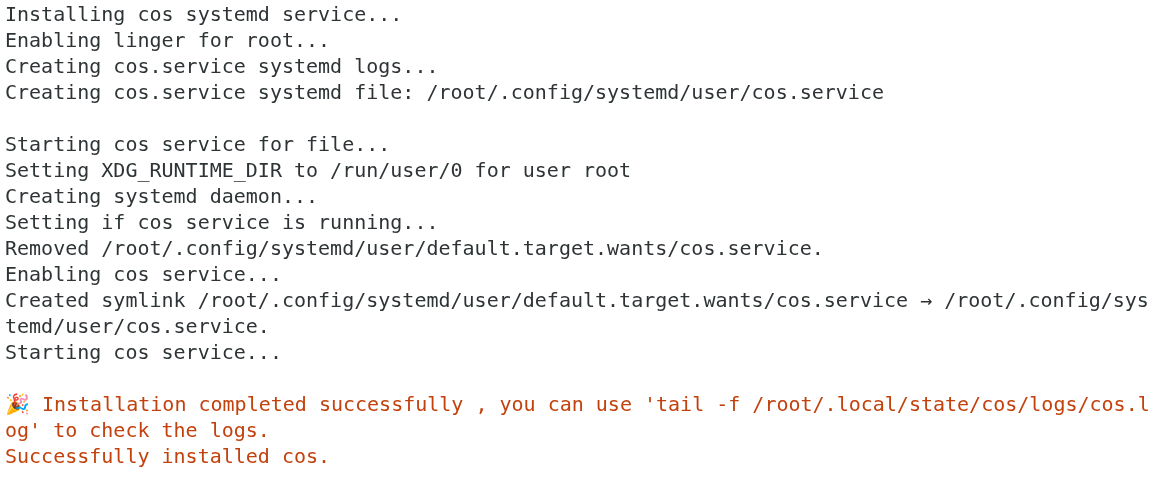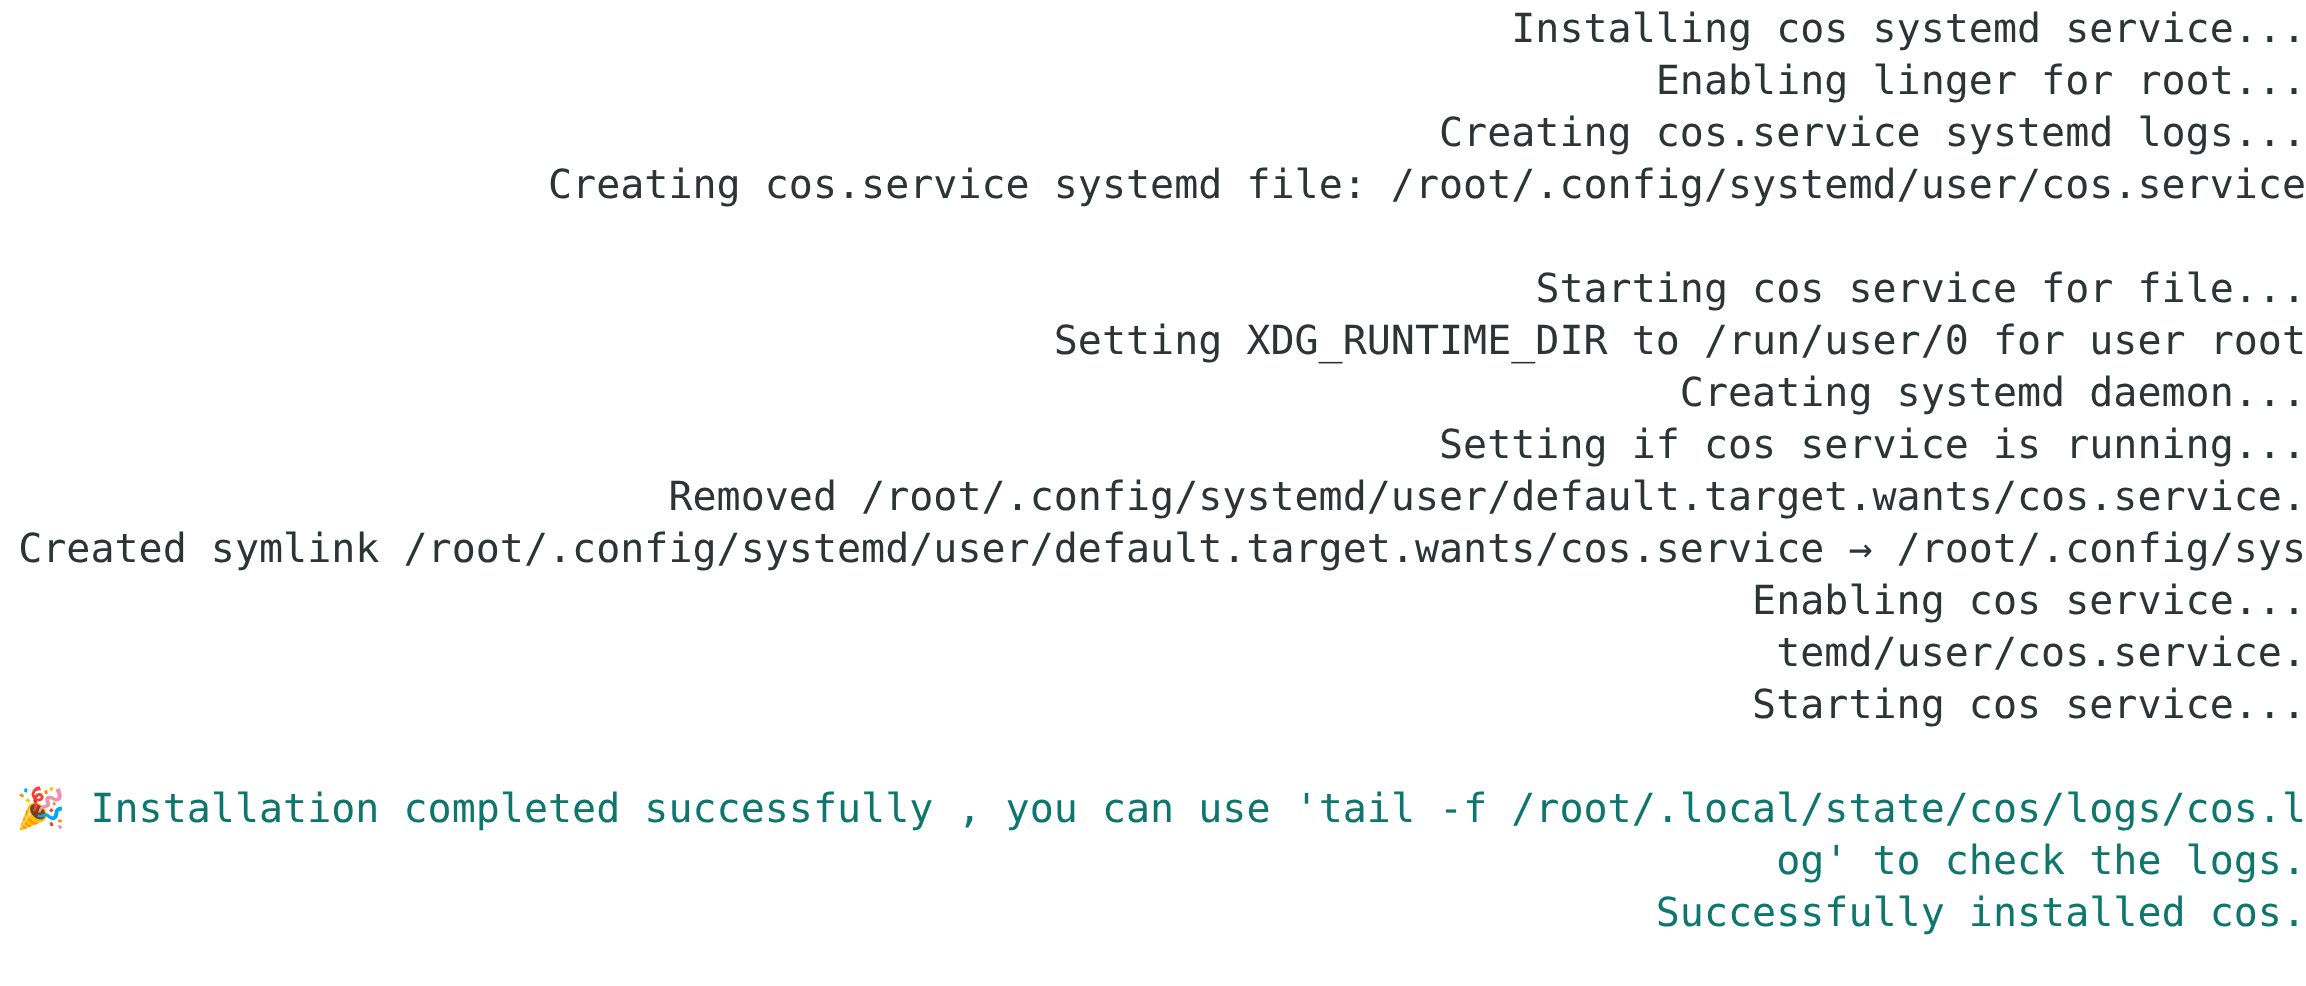--- a/index.html
+++ b/index.html
@@ -15,43 +15,42 @@
     background: #ffffff;
     padding: 1px 0 0 5px;
     font-family: "DejaVu Sans Mono", "Liberation Mono", monospace;
     font-size: 20px;
     line-height: 26px;
   }
   .line {
     white-space: pre;
     min-height: 26px;
     color: #2e3436;
-    text-align: right;
   }
   .line.success {
-    color: #0f766e;
+    color: #c2410c;
   }
 </style>
 </head>
 <body>
 
 <div class="terminal">
   <div>
       <div class="line">Installing cos systemd service...</div>
       <div class="line">Enabling linger for root...</div>
       <div class="line">Creating cos.service systemd logs...</div>
       <div class="line">Creating cos.service systemd file: /root/.config/systemd/user/cos.service</div>
       <div class="line"> </div>
       <div class="line">Starting cos service for file...</div>
       <div class="line">Setting XDG_RUNTIME_DIR to /run/user/0 for user root</div>
       <div class="line">Creating systemd daemon...</div>
       <div class="line">Setting if cos service is running...</div>
       <div class="line">Removed /root/.config/systemd/user/default.target.wants/cos.service.</div>
+      <div class="line">Enabling cos service...</div>
       <div class="line">Created symlink /root/.config/systemd/user/default.target.wants/cos.service → /root/.config/sys</div>
-      <div class="line">Enabling cos service...</div>
       <div class="line">temd/user/cos.service.</div>
       <div class="line">Starting cos service...</div>
       <div class="line"> </div>
       <div class="line success">🎉 Installation completed successfully , you can use 'tail -f /root/.local/state/cos/logs/cos.l</div>
       <div class="line success">og' to check the logs.</div>
       <div class="line success">Successfully installed cos.</div>
     </div>
 </div>
 
 </body></html>

